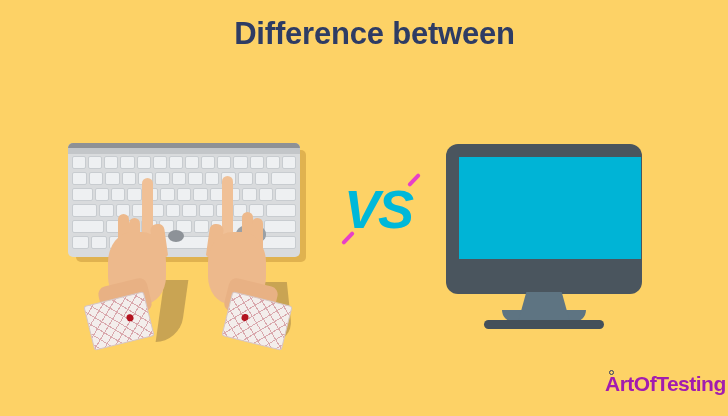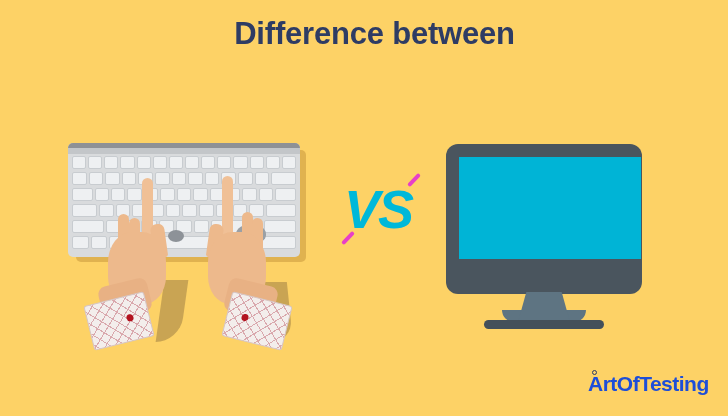--- a/index.html
+++ b/index.html
@@ -271,25 +271,25 @@
     top: 182px;
     width: 120px;
     height: 9px;
     background: #44505a;
     border-radius: 5px;
   }
 
   
   #logo {
     position: absolute;
-    left: 582px;
+    left: 599px;
     top: 371px;
     width: 124px;
     height: 30px;
-    color: #1d4ed8;
+    color: #a21caf;
   }
   #logo-text {
     position: absolute;
     left: 6px;
     top: 1px;
     font-size: 21px;
     font-weight: bold;
     letter-spacing: -0.5px;
     white-space: nowrap;
   }

